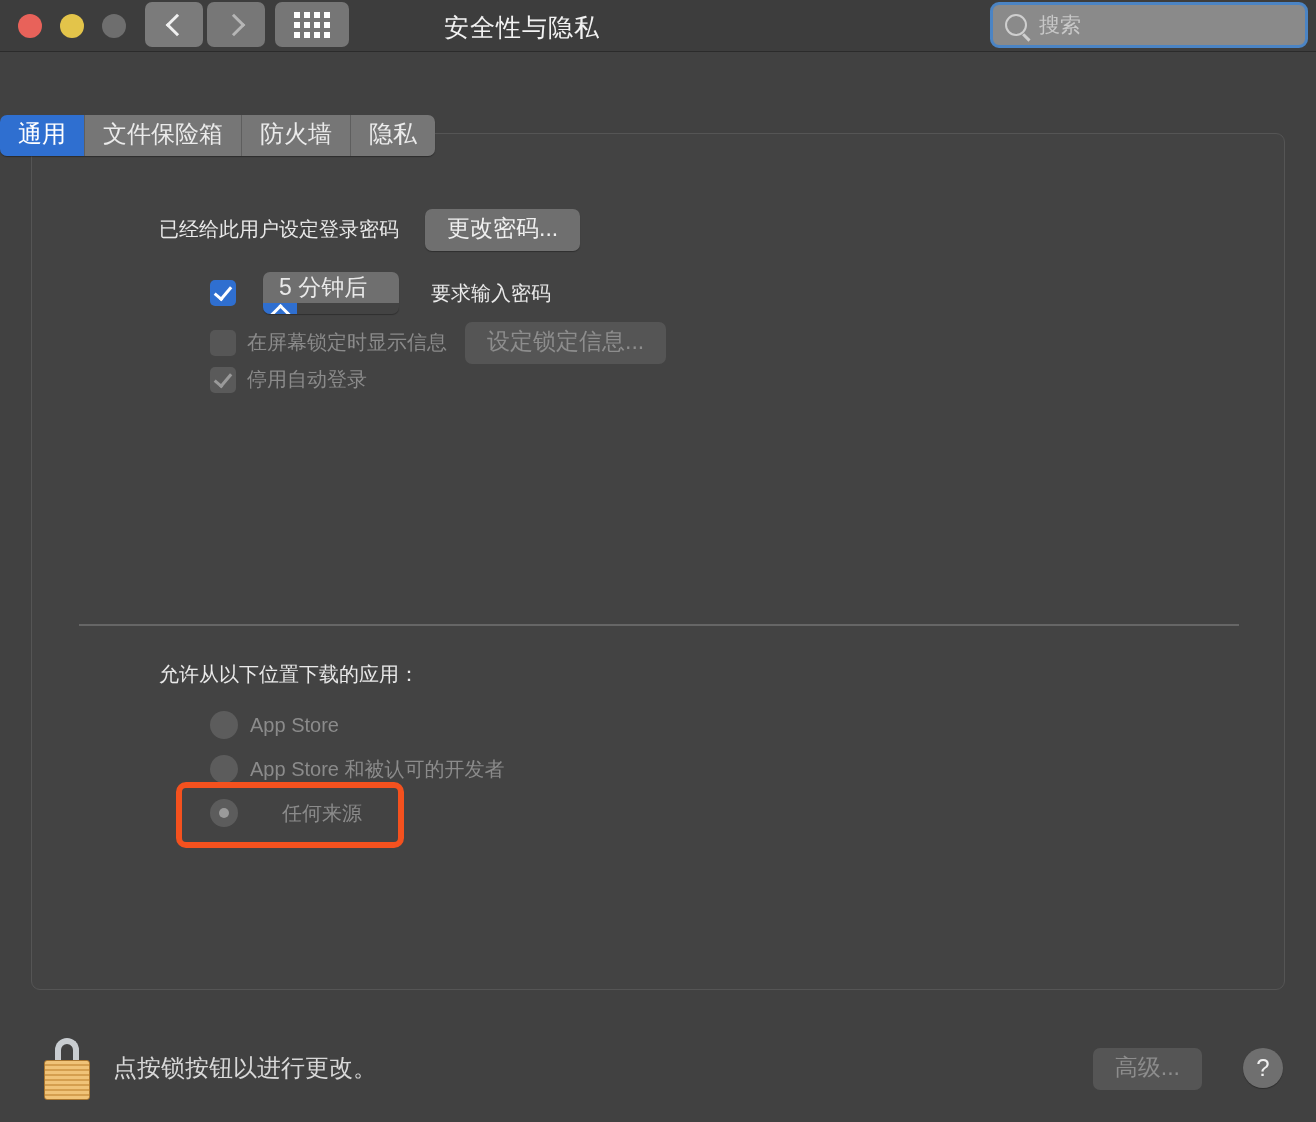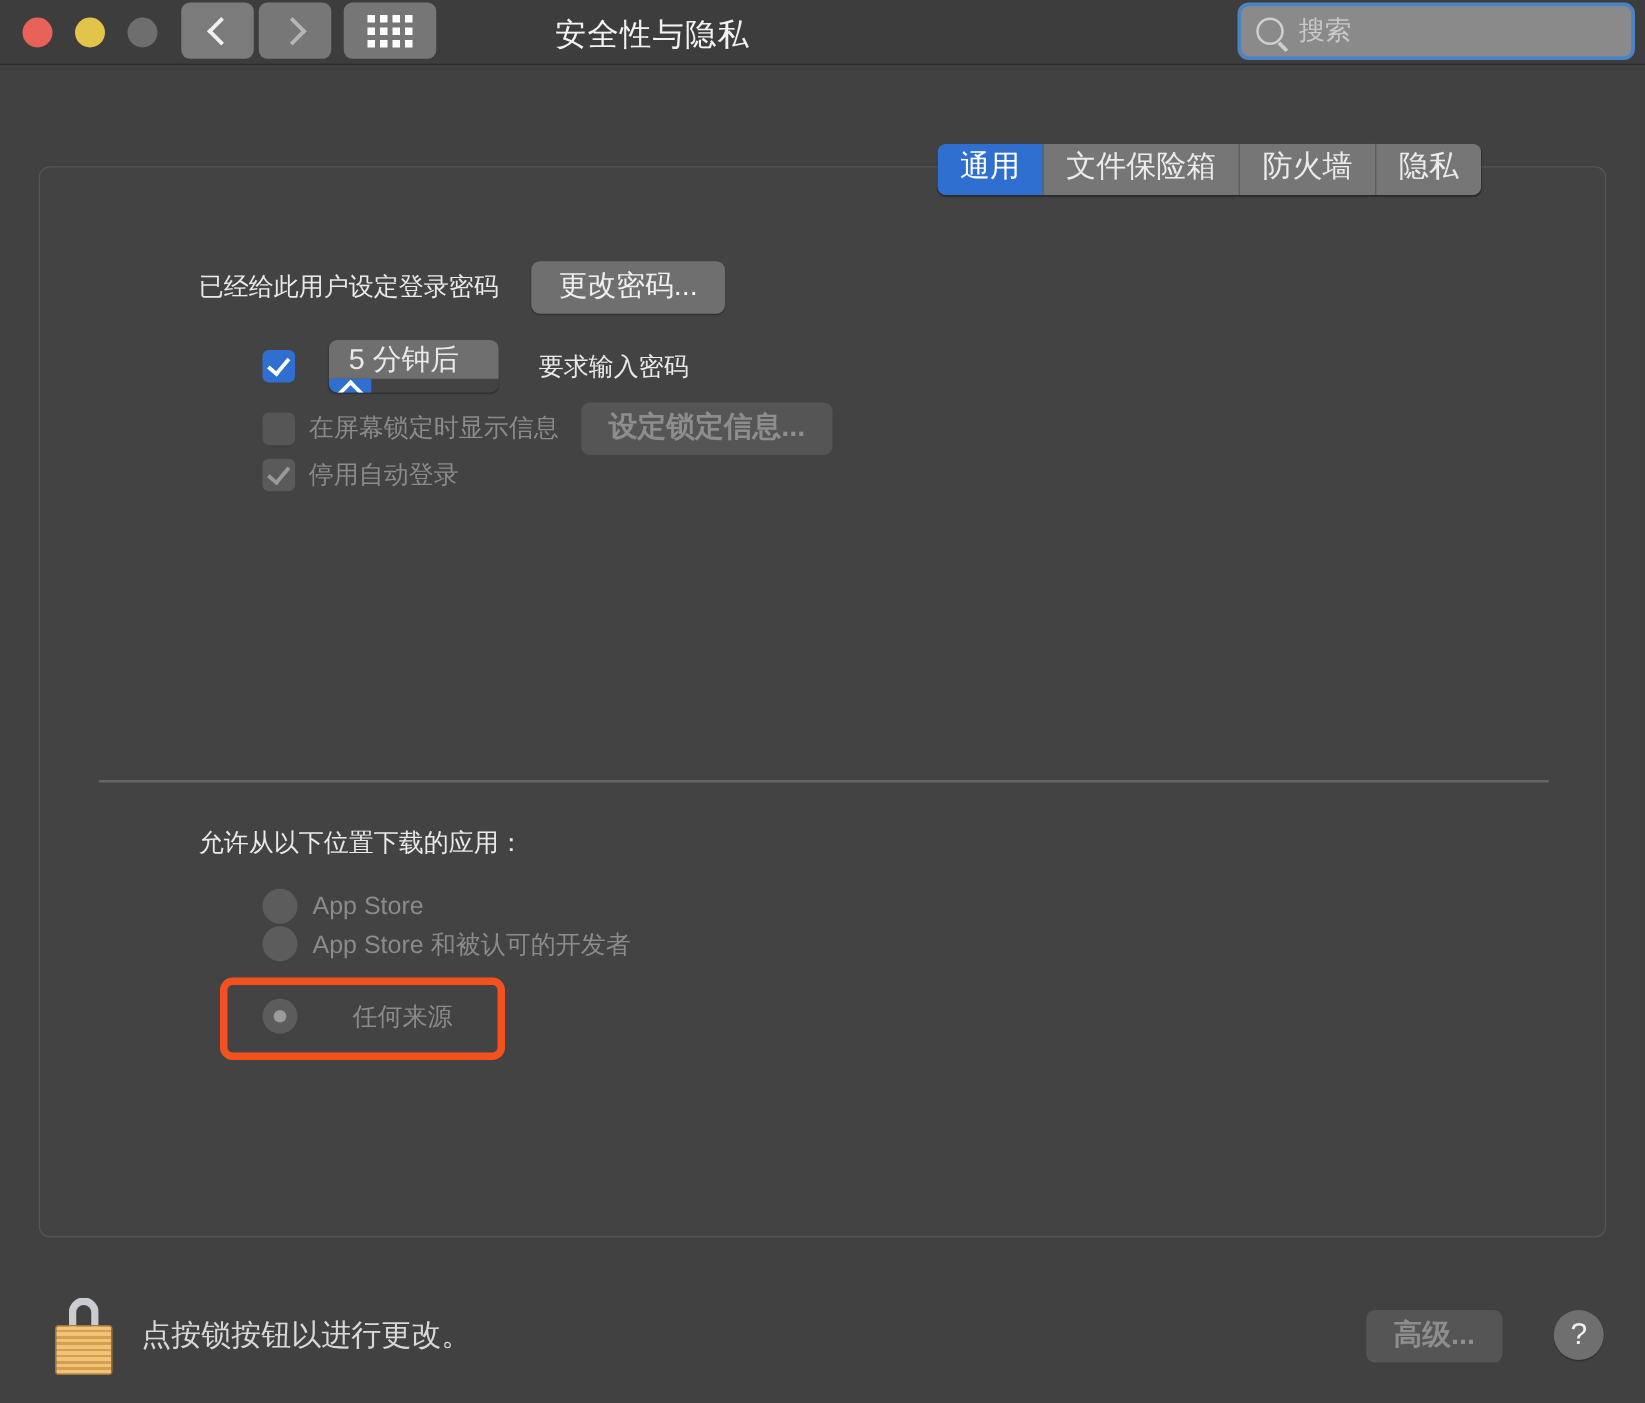--- a/index.html
+++ b/index.html
@@ -129,21 +129,21 @@
     width: 250px;
   }
   .search-input::placeholder { color: #c8c8c8; }
 
   
   .tabbar {
     position: absolute;
     top: 115px;
     left: 0; width: 1185px;
     display: flex;
-    justify-content: flex-end;
+    justify-content: flex-start;
     z-index: 5;
   }
   .tabs {
     display: flex;
     border-radius: 7px;
     overflow: hidden;
     box-shadow: 0 1px 1px rgba(0,0,0,0.35);
   }
   .tab {
     background: #767676;
@@ -174,21 +174,21 @@
 
   .pill-btn {
     background: #6f6f6f;
     color: #f0f0f0;
     font-size: 23px;
     border-radius: 7px;
     padding: 5px 22px 8px 22px;
     line-height: 1.25;
     box-shadow: 0 1px 1px rgba(0,0,0,0.3);
   }
-  .pill-btn.dim { background: #555555; color: #8d8d8d; box-shadow:none;font-weight:bold; }
+  .pill-btn.dim { background: #555555; color: #8d8d8d; box-shadow:none; }
 
   
   .cbx {
     width: 26px; height: 26px;
     border-radius: 5px;
     flex: 0 0 auto;
     margin-right: 11px;
     position: relative;
   }
   .cbx.on  { background: #2f6fd0; }
@@ -416,21 +416,21 @@
 
   <div class="row" style="left:127px; top:527px;">
     <span class="lbl">允许从以下位置下载的应用：</span>
   </div>
 
   <div class="row" style="left:178px; top:577px;">
     <span class="radio"></span>
     <span class="lbl dim">App Store</span>
   </div>
 
-  <div class="row" style="left:178px; top:607px;justify-content:space-between;">
+  <div class="row" style="left:178px; top:621px;justify-content:space-between;">
     <span class="radio"></span>
     <span class="lbl dim">App Store 和被认可的开发者</span>
   </div>
 
   <div class="row" style="left:178px; top:665px;gap:32px;">
     <span class="radio sel"></span>
     <span class="lbl dim">任何来源</span>
   </div>
 
   <div class="highlight-box"></div>

